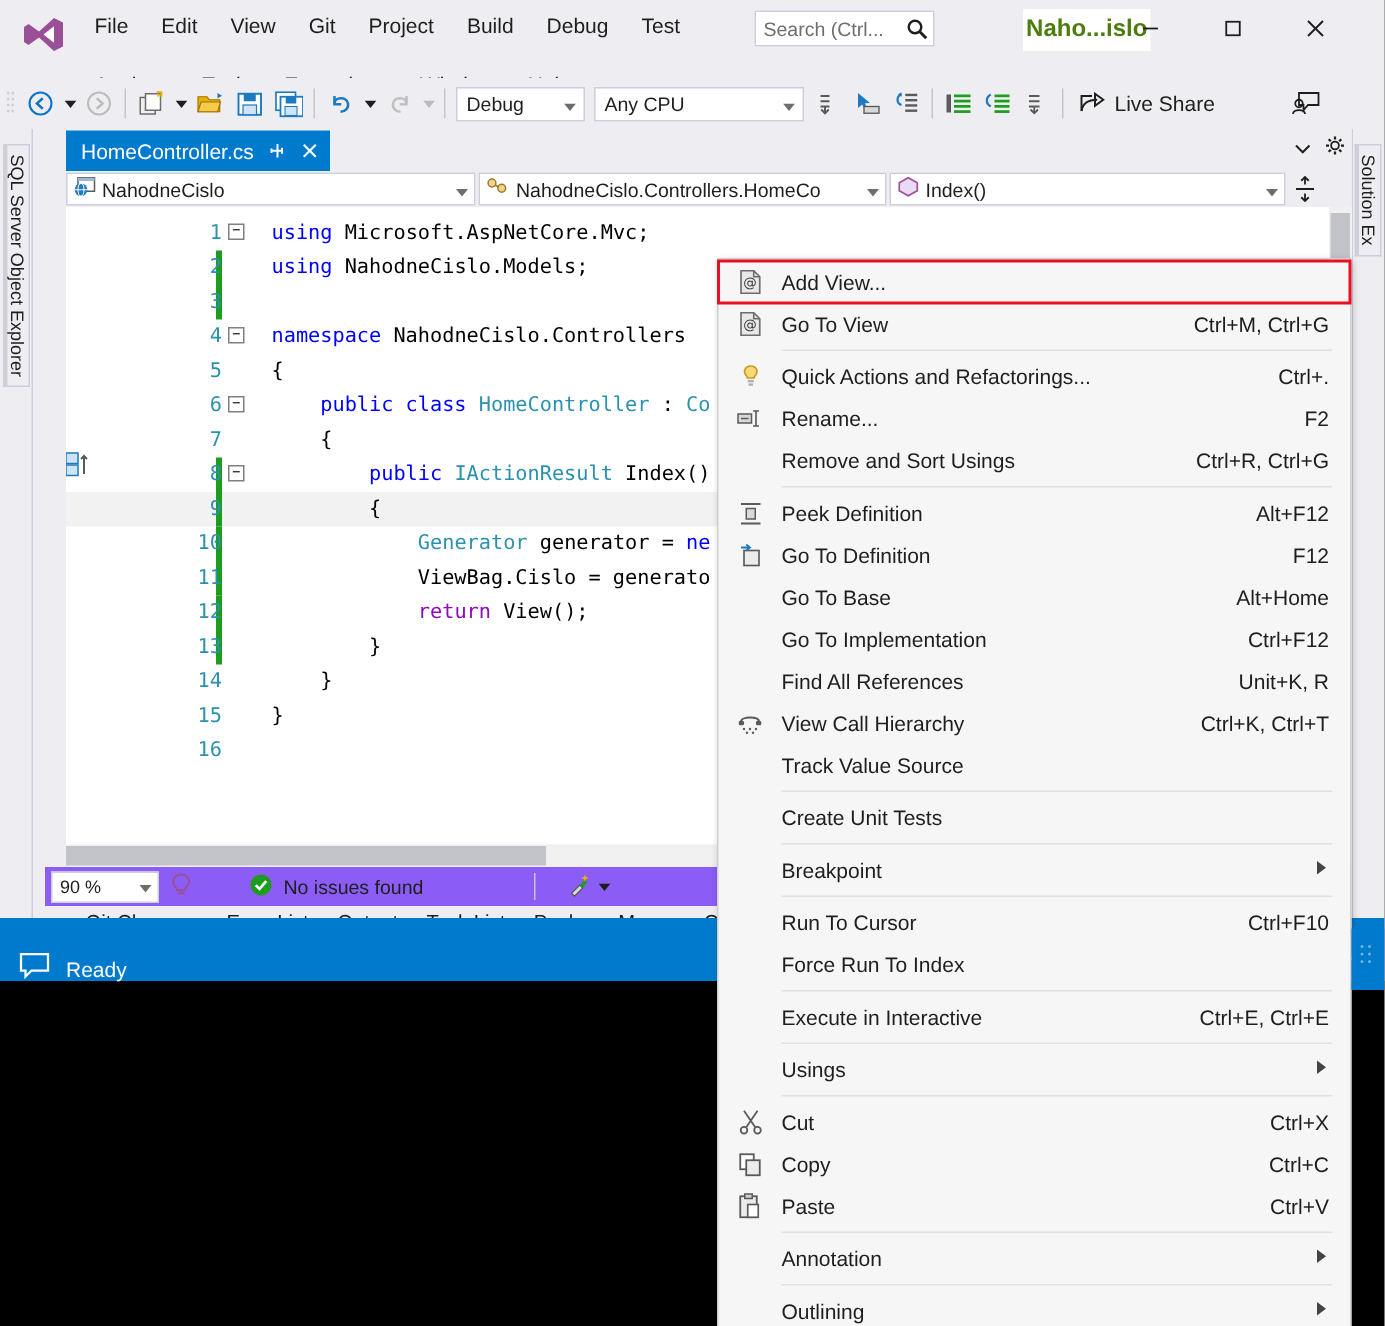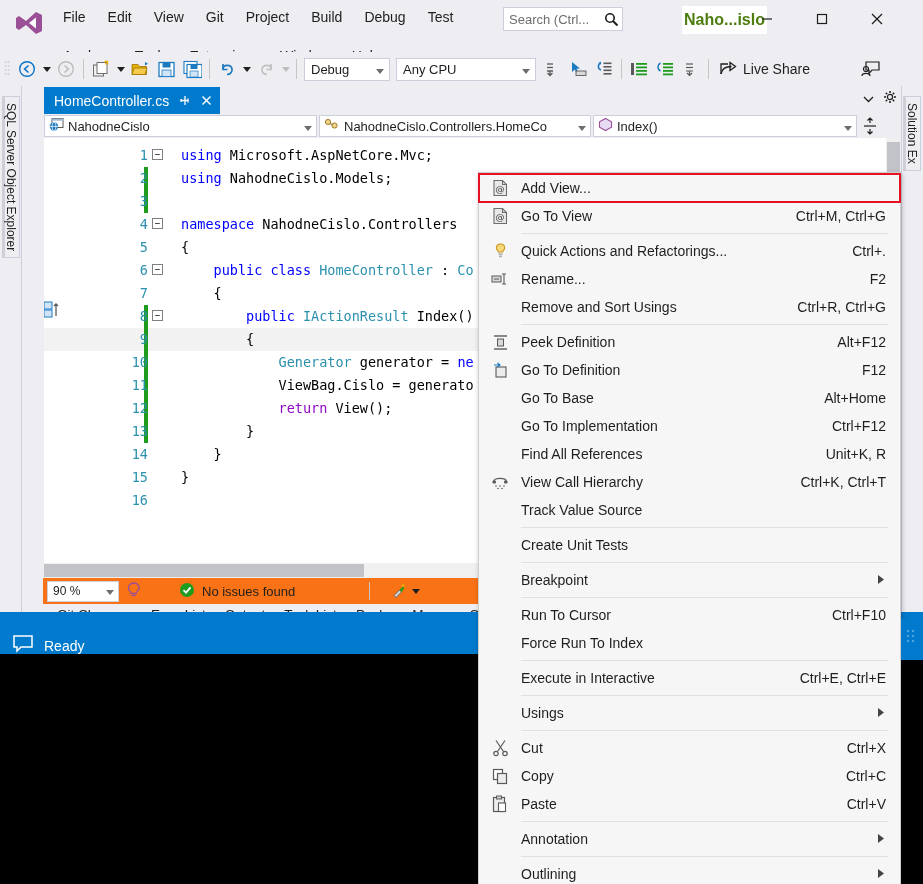--- a/index.html
+++ b/index.html
@@ -151,22 +151,22 @@
   .code-scroll-v {
     position:absolute; right:0; top:0; width:15px; height:440px; background:#f0f0f0;
   }
   .code-scroll-thumb { position:absolute; left:1px; top:4px; width:13px; height:60px; background:#c2c3c9; }
   .code-scroll-h {
     position:absolute; left:0; bottom:0; width:842px; height:15px; background:#f0f0f0;
   }
   .code-scroll-hthumb { position:absolute; left:0; top:1px; width:320px; height:13px; background:#c2c3c9; }
   
   .editor-status {
-    position:absolute; left:21px; top:492px; width:857px; height:26px;
-    background:#f97316; display:flex; align-items:center; padding-left:4px; gap:6px;
+    position:absolute; left:8px; top:492px; width:857px; height:26px;
+    background:#8b5cf6; display:flex; align-items:center; padding-left:4px; gap:6px;
   }
   .zoom-combo {
     width:72px; height:21px; background:#fff; border:1px solid #cccedb;
     display:flex; align-items:center; padding-left:5px; font-size:12px; cursor:default;
   }
   .zoom-combo .cb-arrow { margin-left:auto; margin-right:4px; }
   .issues { display:flex; align-items:center; gap:7px; font-size:13px; margin-left:30px; }
   .vsep { width:1px; height:18px; background:#c6c6c6; }
   
   .bottom-tabs {

